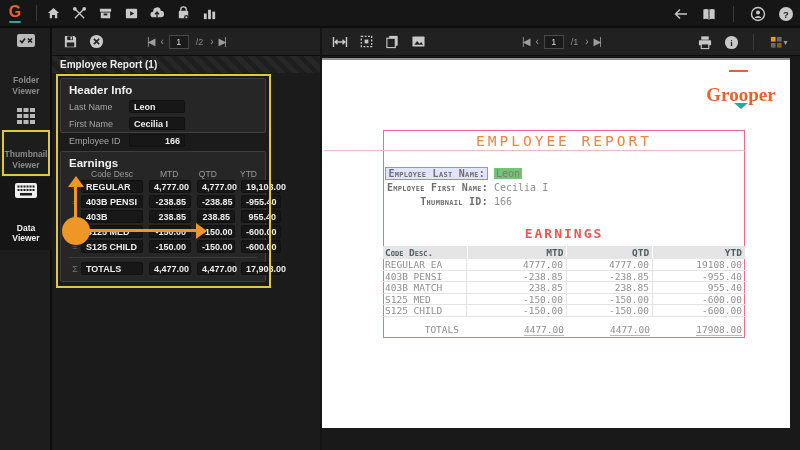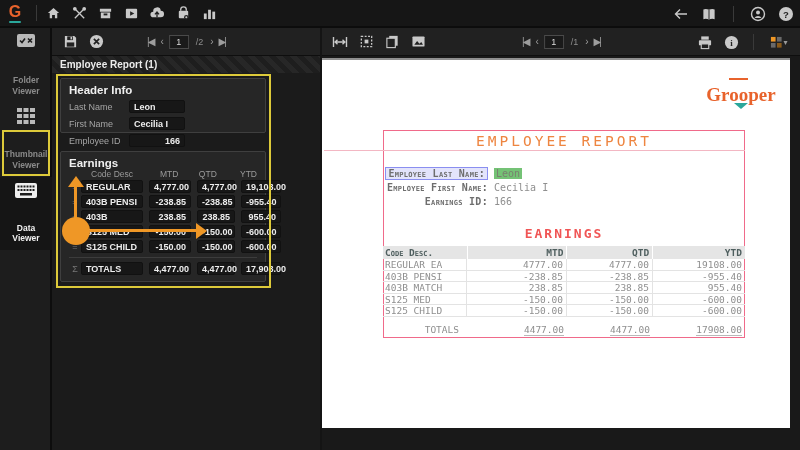--- a/index.html
+++ b/index.html
@@ -68,21 +68,21 @@
 
   
   .docpanel { position:absolute; left:322px; top:28px; width:478px; height:422px; background:#191919; }
   .docpanel .ptoolbar { background:#212121; }
   .dtool-right { position:absolute; right:8px; top:0; height:28px; display:flex; align-items:center; gap:6px; }
   .page { position:absolute; left:0; top:30px; width:468px; height:370px; background:#ffffff;
     border-top:2px solid #8f8f8f; font-family:"DejaVu Sans Mono", monospace; }
 
   .doclogo { position:absolute; left:374px; top:24px; width:90px; text-align:center;
     font-family:"Liberation Serif", serif; font-weight:bold; font-size:19px; color:#e8632c; }
-  .doclogo .oo { border-top:2px solid #e8632c; padding-top:4px;text-align:right; }
+  .doclogo .oo { border-top:2px solid #e8632c; padding-top:12px;text-align:right; }
   .doclogo .chev { display:block; margin:-3px auto 0; width:0; height:0;
     border-left:7px solid transparent; border-right:7px solid transparent; border-top:6px solid #2aa79b; }
 
   .pinkrect { position:absolute; left:61px; top:70px; width:362px; height:208px;
     border:1.5px solid #f06a8a; }
   .pinkline { position:absolute; left:2px; top:90px; width:421px; height:1px; background:#f3b7c3; }
   .doctitle { position:absolute; left:61px; top:73px; width:362px; text-align:center;
     font-size:14.5px; letter-spacing:3px; color:#ee8540; }
   .dfrow { position:absolute; left:58px; height:13px; display:flex; align-items:center; font-size:10px; }
   .dfrow .dlbl { width:108px; text-align:right; font-weight:bold; font-variant:small-caps;
@@ -431,21 +431,21 @@
 
       <div class="dfrow" style="top:107px;">
         <span class="dlbl"><span class="hl-blue">Employee Last Name:</span></span>
         <span class="dval"><span class="hl-green">Leon</span></span>
       </div>
       <div class="dfrow" style="top:121px;">
         <span class="dlbl">Employee First Name:</span>
         <span class="dval">Cecilia I</span>
       </div>
       <div class="dfrow" style="top:135px;">
-        <span class="dlbl">Earnings ID:</span>
+        <span class="dlbl">Thumbnail ID:</span>
         <span class="dval">166</span>
       </div>
 
       <div class="docsection">EARNINGS</div>
 
       <div class="dtable">
         <div class="dthead">
           <span class="cell c0">Code Desc.</span>
           <span class="cell cn c1">MTD</span>
           <span class="cell cn c2">QTD</span>

